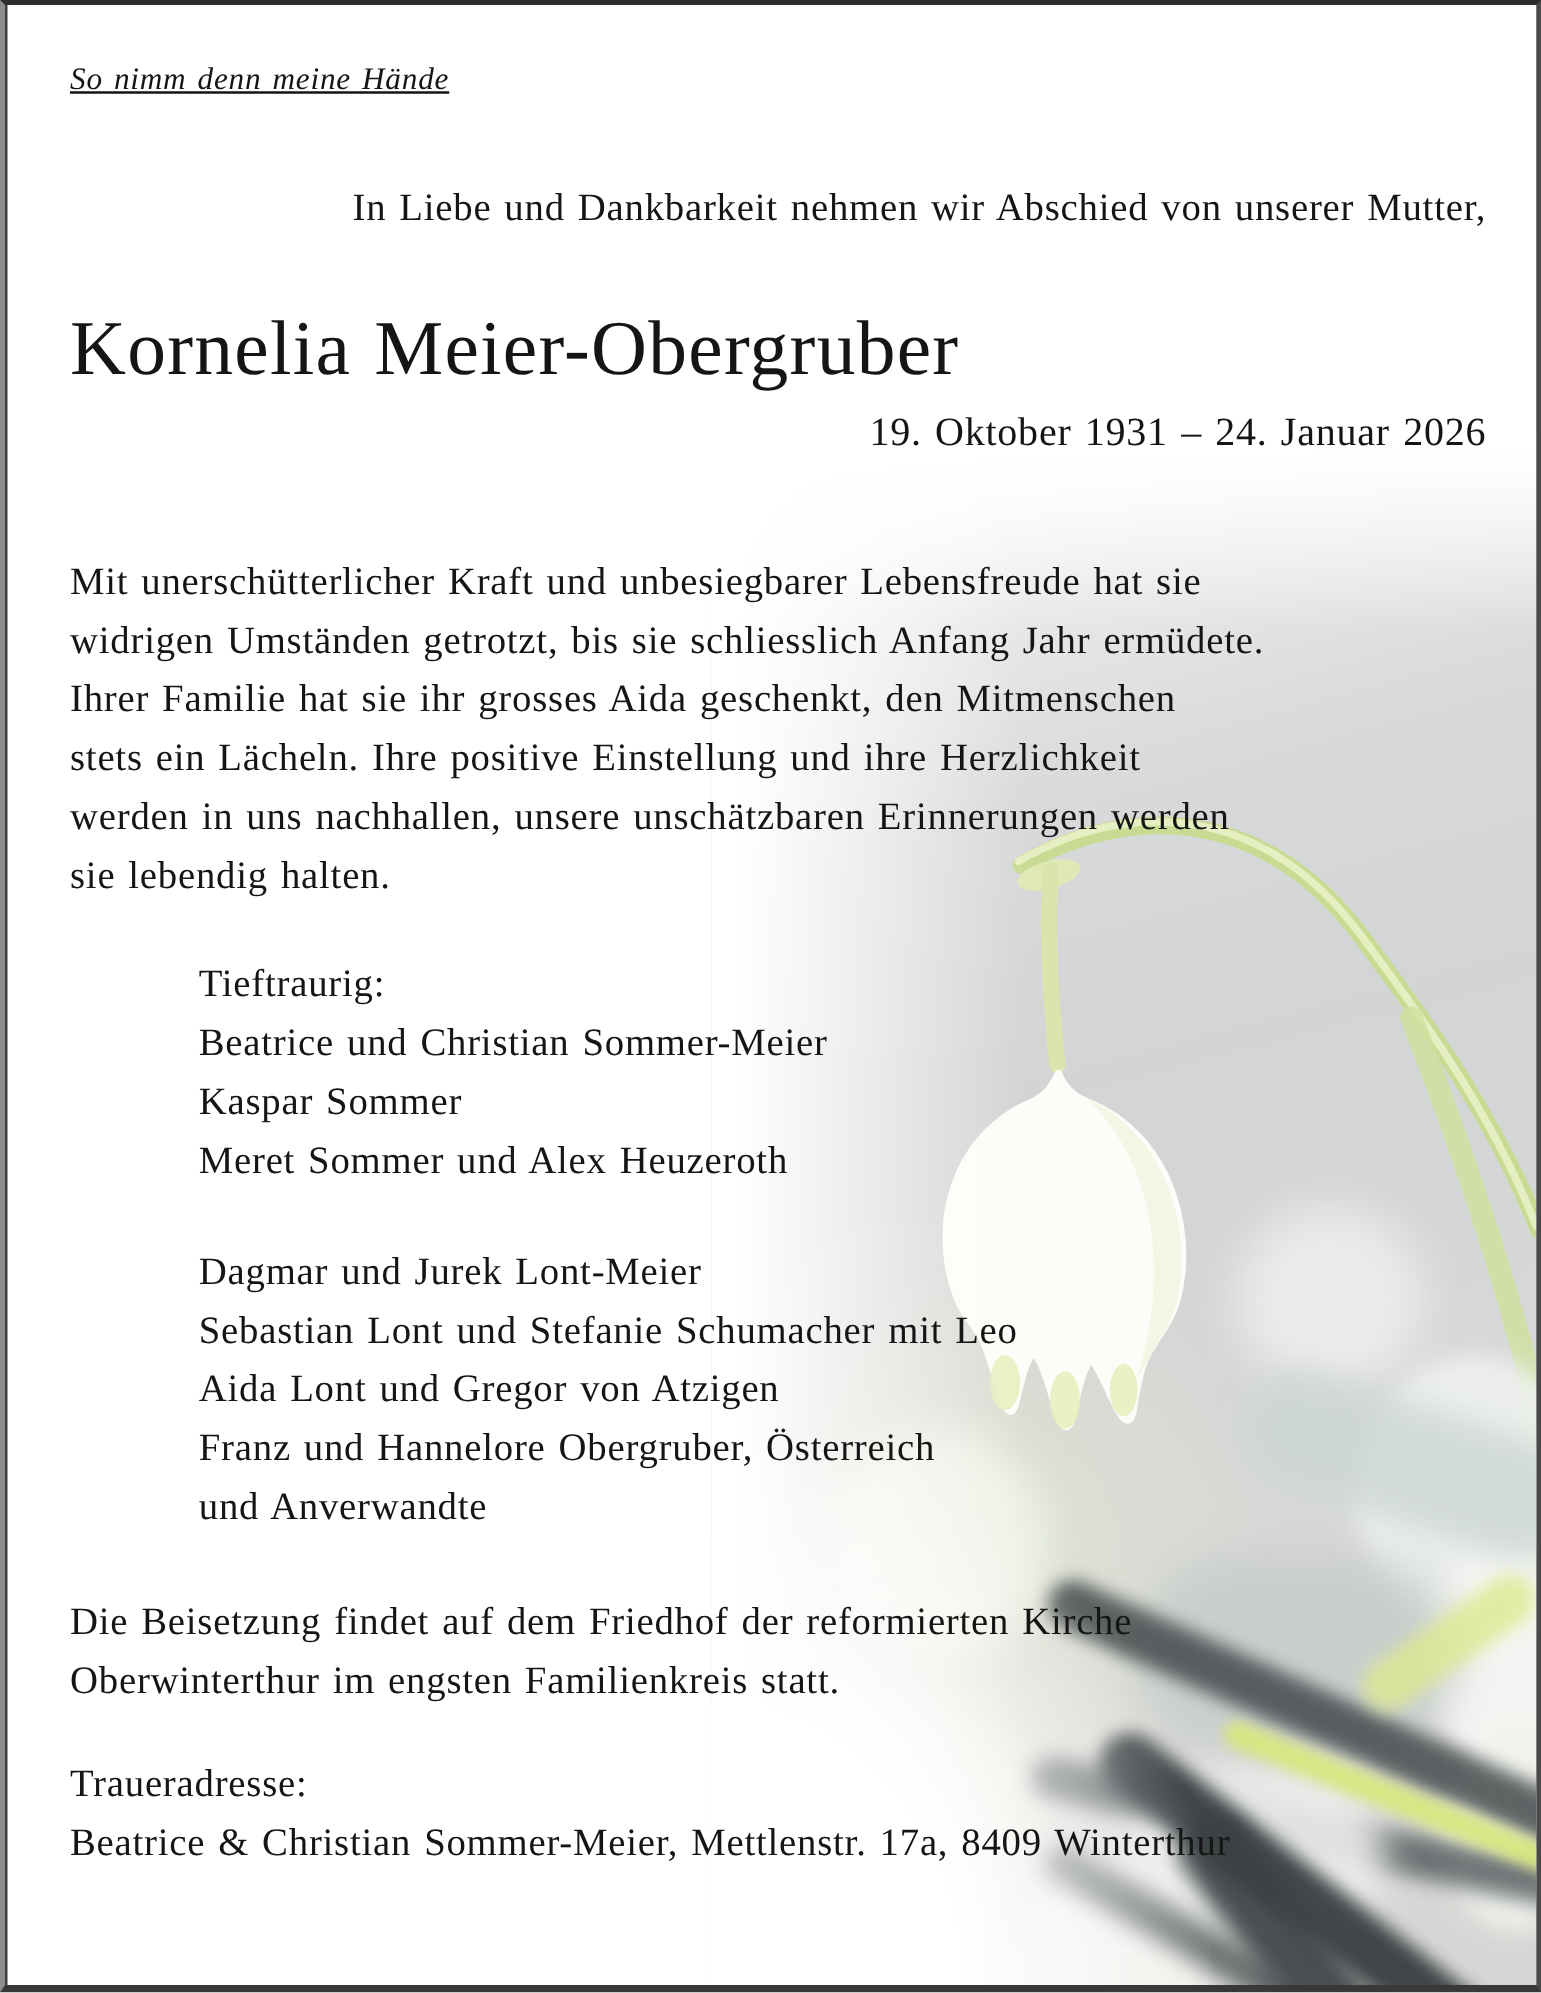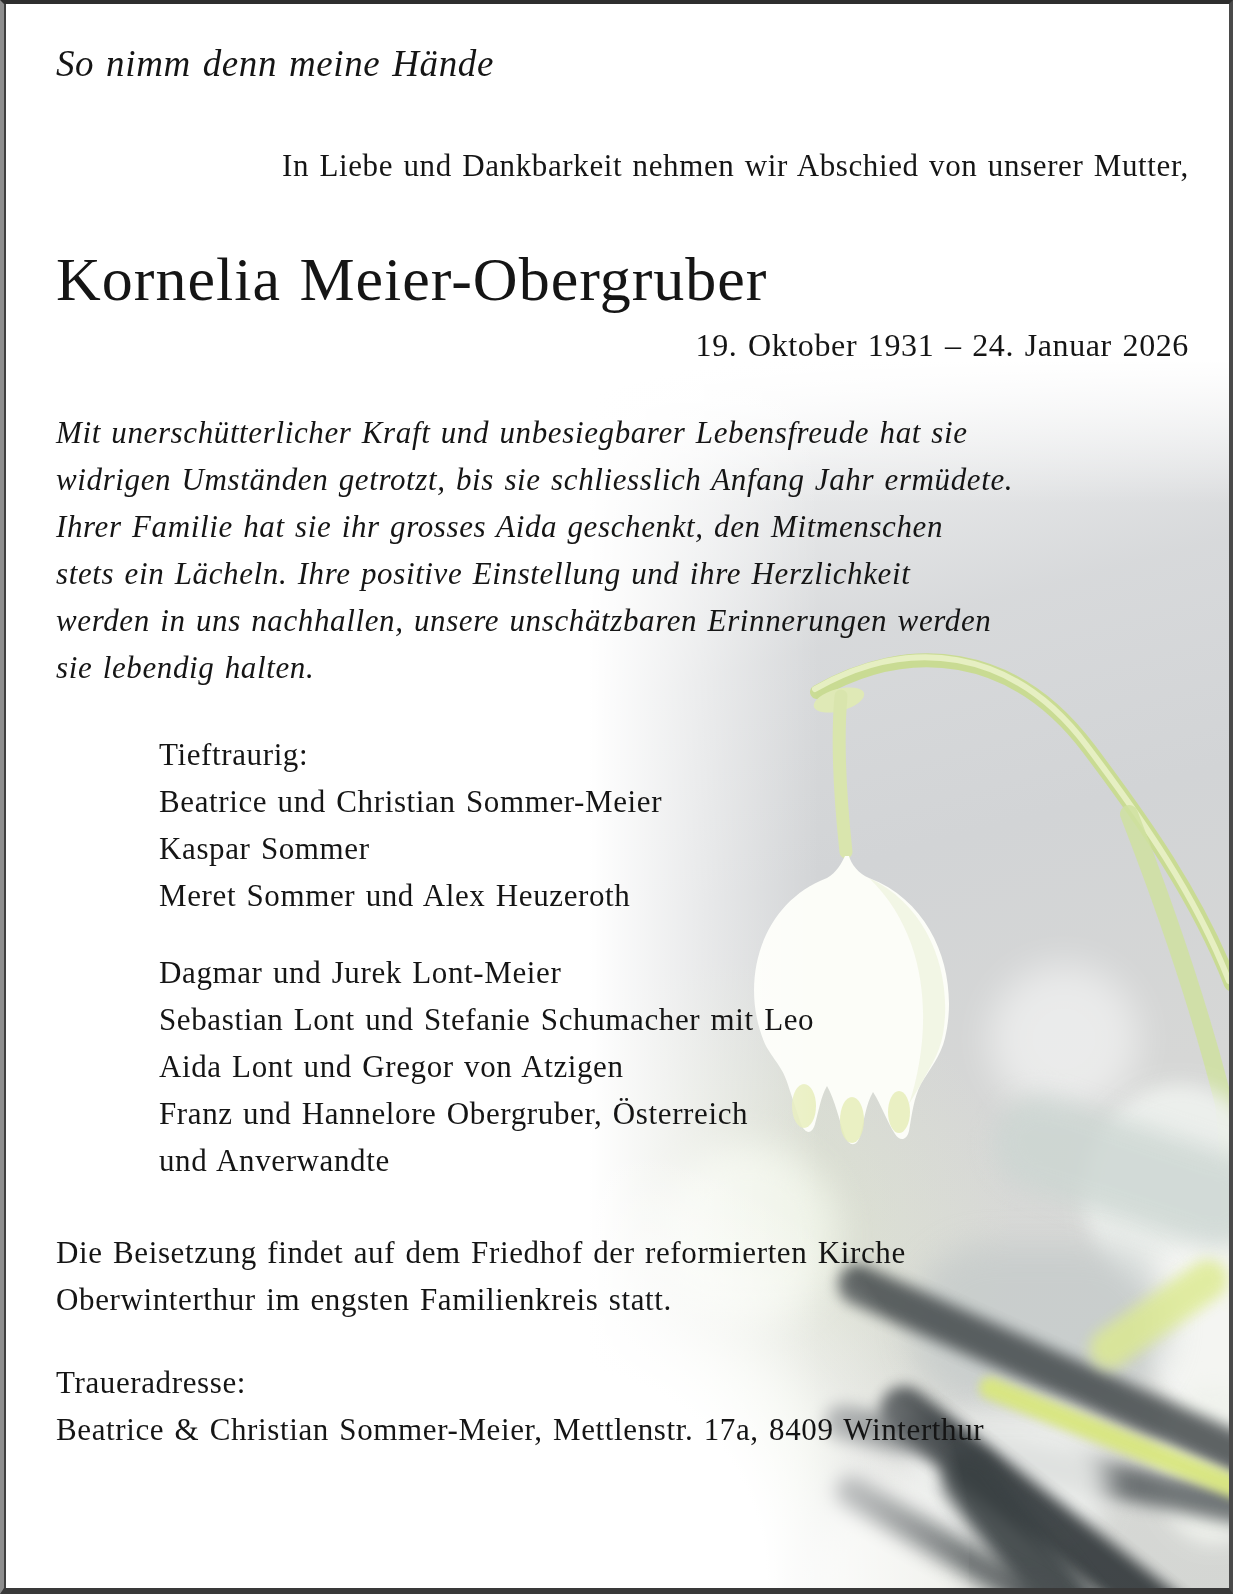--- a/index.html
+++ b/index.html
@@ -74,28 +74,28 @@
   
   .content {
     position: relative;
     z-index: 2;
     padding: 36px 40px 0 52px;
     font-size: 31px;
     line-height: 47px;
     letter-spacing: 0.02em;
     word-spacing: 2px;
   }
-  .quote { font-style: italic; font-size: 37px; }
+  .quote { font-style: italic; font-size: 25px; text-decoration: underline; }
   .intro { margin-top: 55px; text-align: right; }
   .name  { margin: 55px 0 0 0; font-weight: normal; font-size: 62px; line-height: 70px; letter-spacing: 1px; }
   .dates { margin-top: 8px; font-size: 32px; text-align: right; }
-  .eulogy { margin-top: 40px; font-style: italic; }
+  .eulogy { margin-top: 72px; }
   .mourners { margin-top: 40px; padding-left: 103px; }
   .group { margin-top: 0; }
-  .g2 { margin-top: 30px; }
+  .g2 { margin-top: 42px; }
   .g3 { }
   .funeral { margin-top: 45px; }
   .address { margin-top: 36px; }
 </style>
 </head>
 <body>
 
 <div class="page">
 
   <div class="photo">

